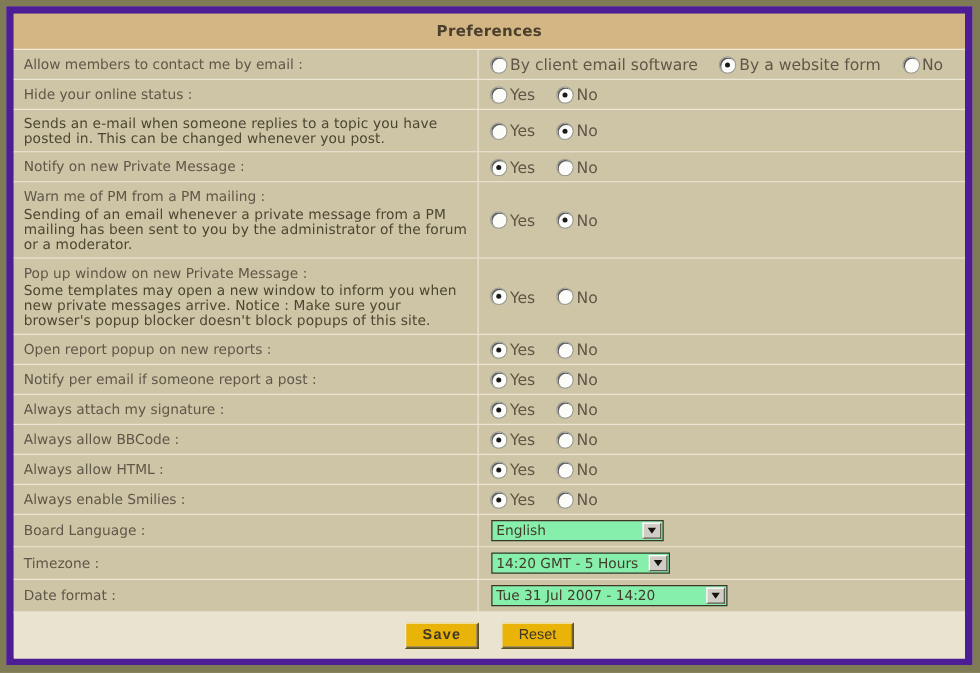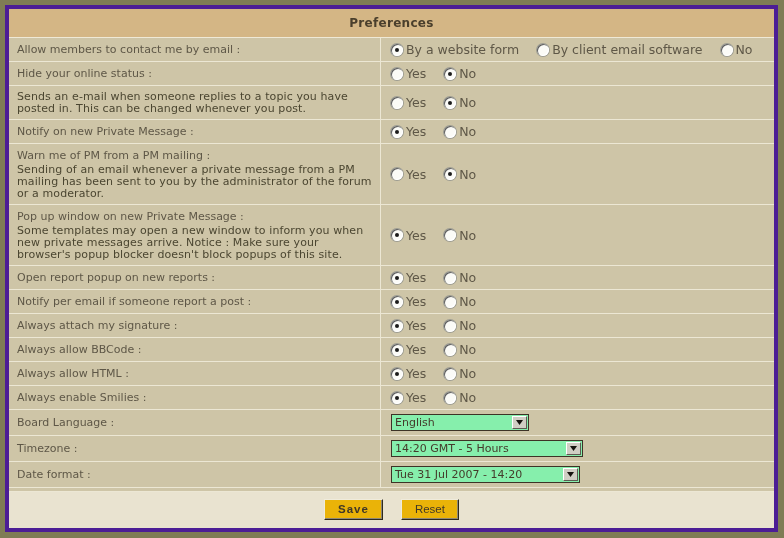--- a/index.html
+++ b/index.html
@@ -21,21 +21,21 @@
     width: 784px;
     height: 538px;
     box-sizing: border-box;
     background: #7f7c55;
     padding: 5px 6px 6px 5px;
   }
   #prefs-panel {
     width: 100%;
     height: 100%;
     box-sizing: border-box;
-    border: 4px solid #4c1d95;
+    border: 6px solid #4c1d95;
     background: #cec5a7;
     display: flex;
     flex-direction: column;
   }
 
   
   .title-bar {
     height: 29px;
     flex: 0 0 29px;
     background: #d4b685;
@@ -204,26 +204,26 @@
     </div>
 
     <div class="rows" id="rows-container">
         <div class="pref-row">
           <div class="cell-label">
             <div class="lbl-main">Allow members to contact me by email :</div>
           </div>
           <div class="cell-value">
             <div class="radio-group">
               <label class="radio-opt">
+                <span class="radio-dot"></span>
+                <span class="radio-text">By client email software</span>
+              </label>
+              <label class="radio-opt">
                 <span class="radio-dot checked"></span>
                 <span class="radio-text">By a website form</span>
-              </label>
-              <label class="radio-opt">
-                <span class="radio-dot"></span>
-                <span class="radio-text">By client email software</span>
               </label>
               <label class="radio-opt">
                 <span class="radio-dot"></span>
                 <span class="radio-text">No</span>
               </label>
             </div>
           </div>
         </div>
         <div class="pref-row">
           <div class="cell-label">
@@ -427,21 +427,21 @@
                 </svg>
               </span>
             </div>
           </div>
         </div>
         <div class="pref-row">
           <div class="cell-label">
             <div class="lbl-main">Timezone :</div>
           </div>
           <div class="cell-value">
-            <div class="fake-select" style="width: 192px;">
+            <div class="fake-select" style="width: 143px;">
               <span class="sel-text">14:20 GMT - 5 Hours</span>
               <span class="sel-arrow">
                 <svg width="7" height="5" viewBox="0 0 7 5">
                   <polygon points="0,0 7,0 3.5,5" fill="#16140f"></polygon>
                 </svg>
               </span>
             </div>
           </div>
         </div>
         <div class="pref-row">

